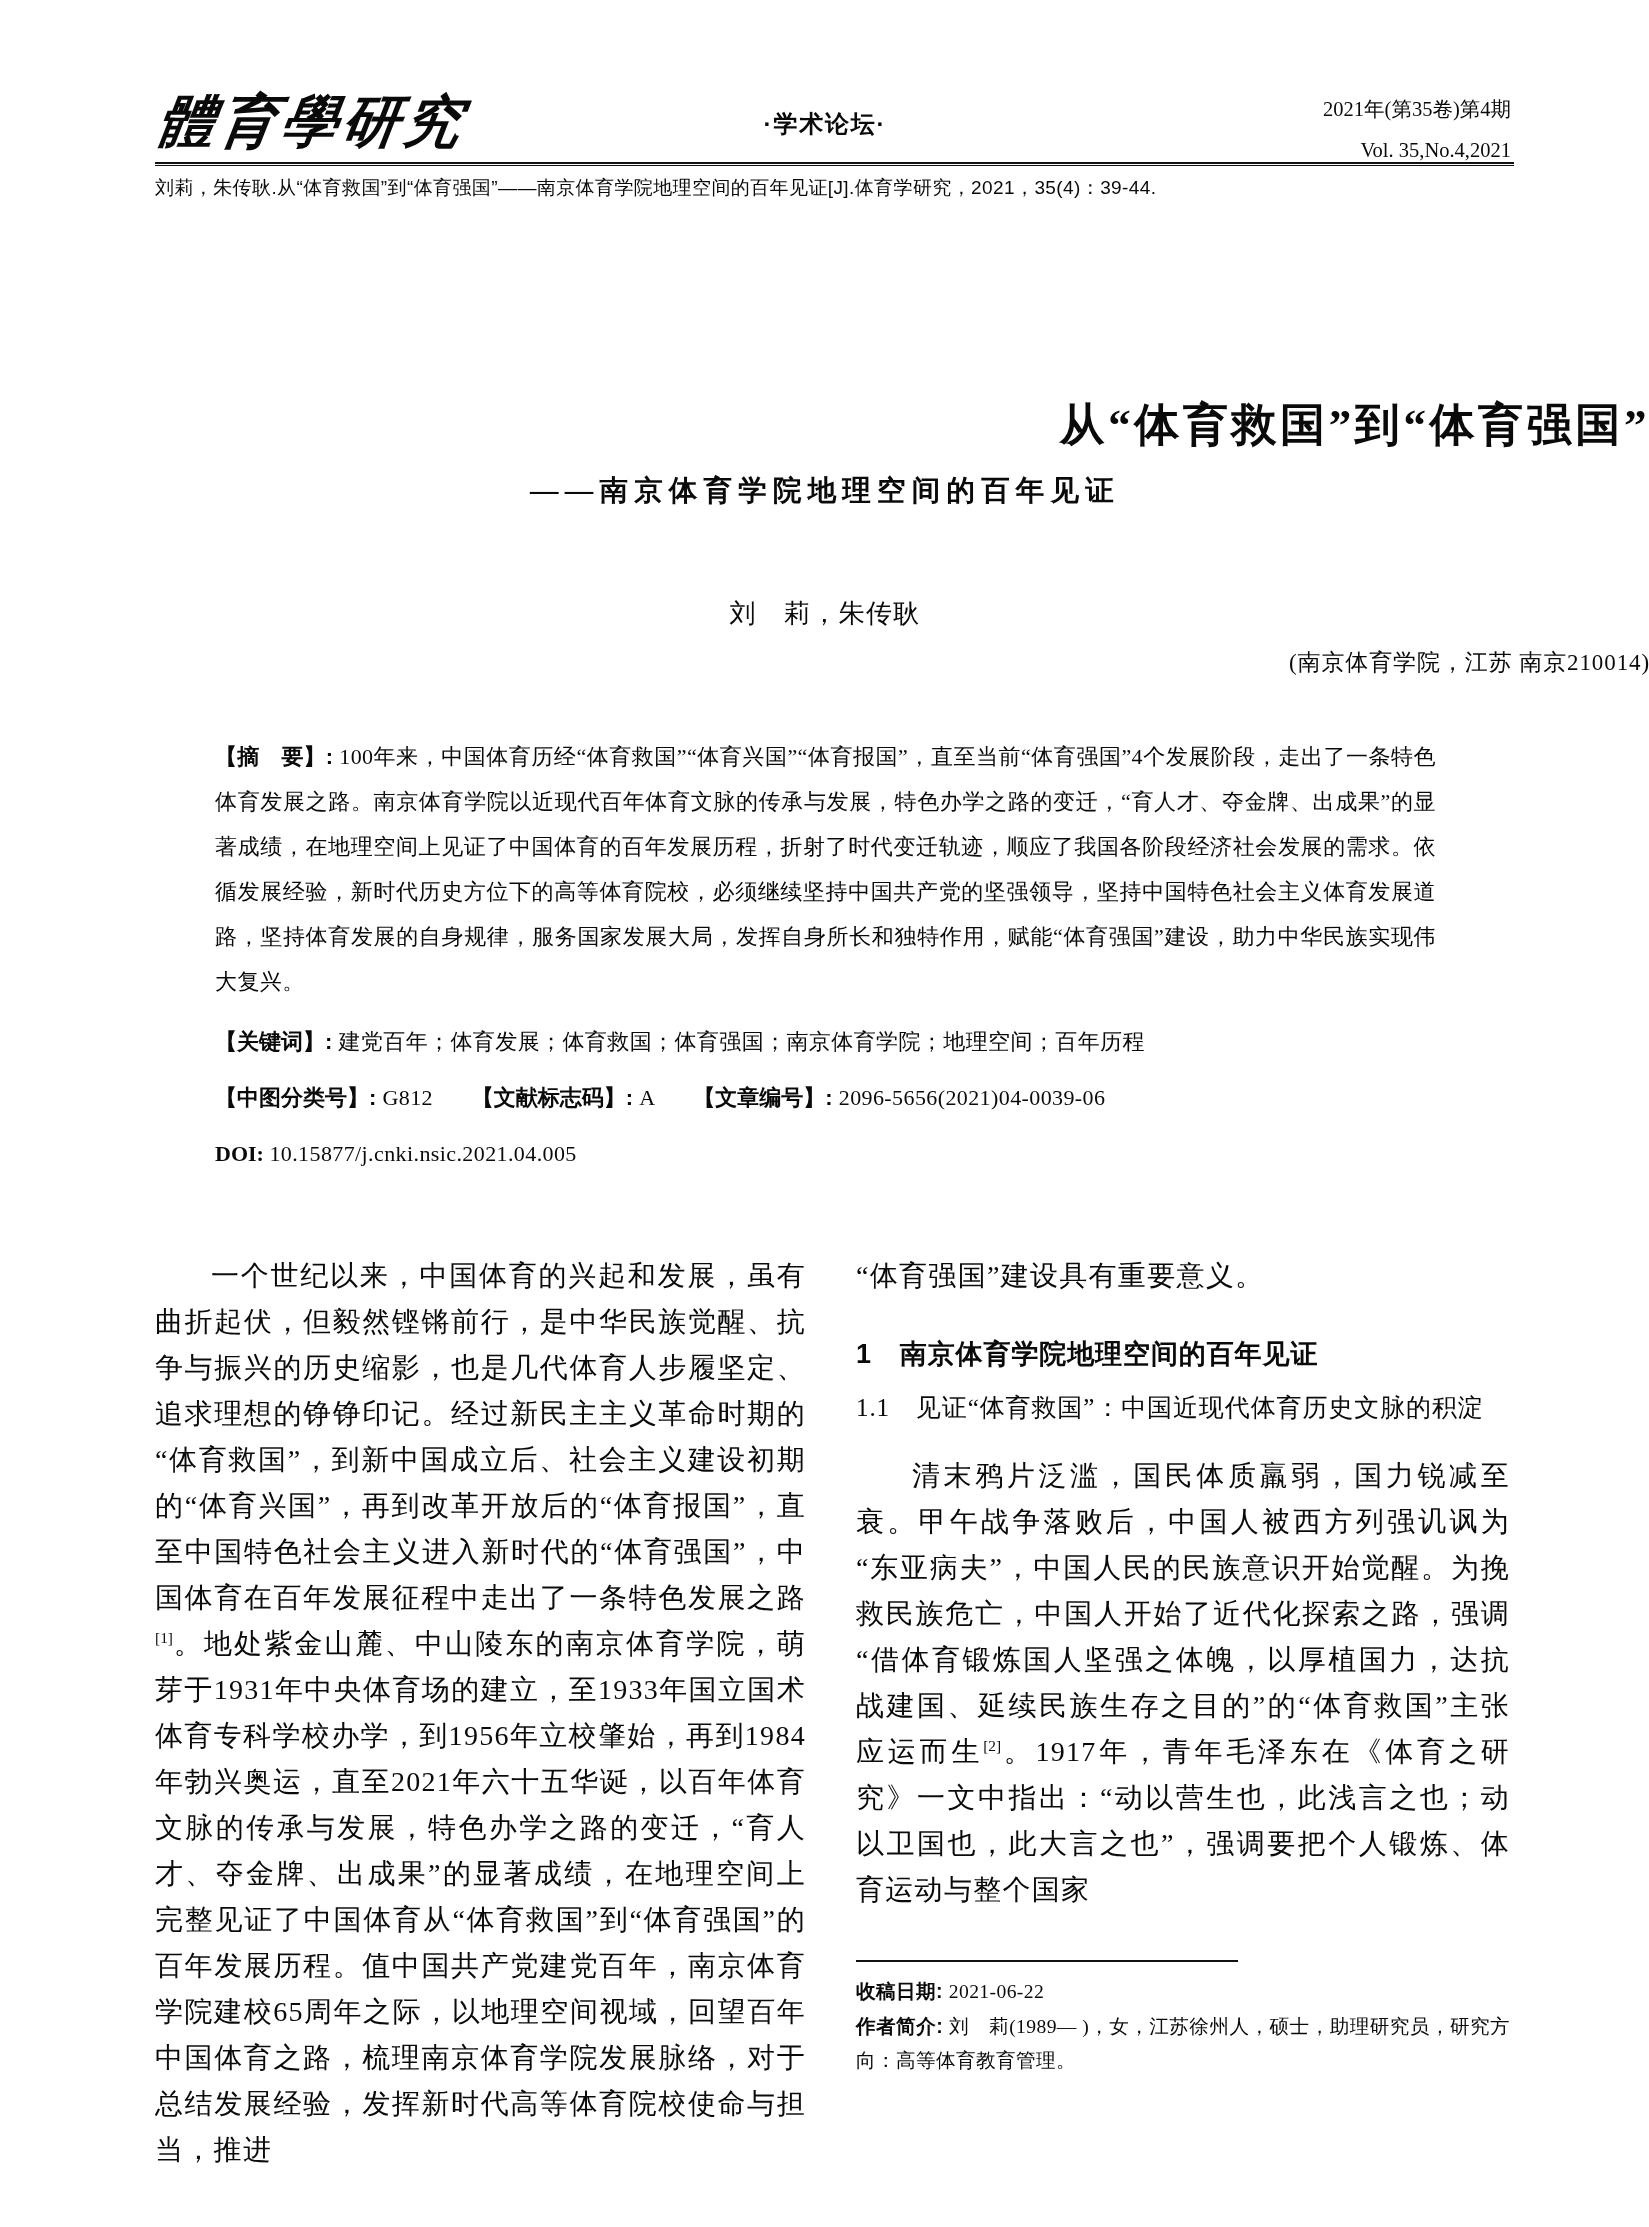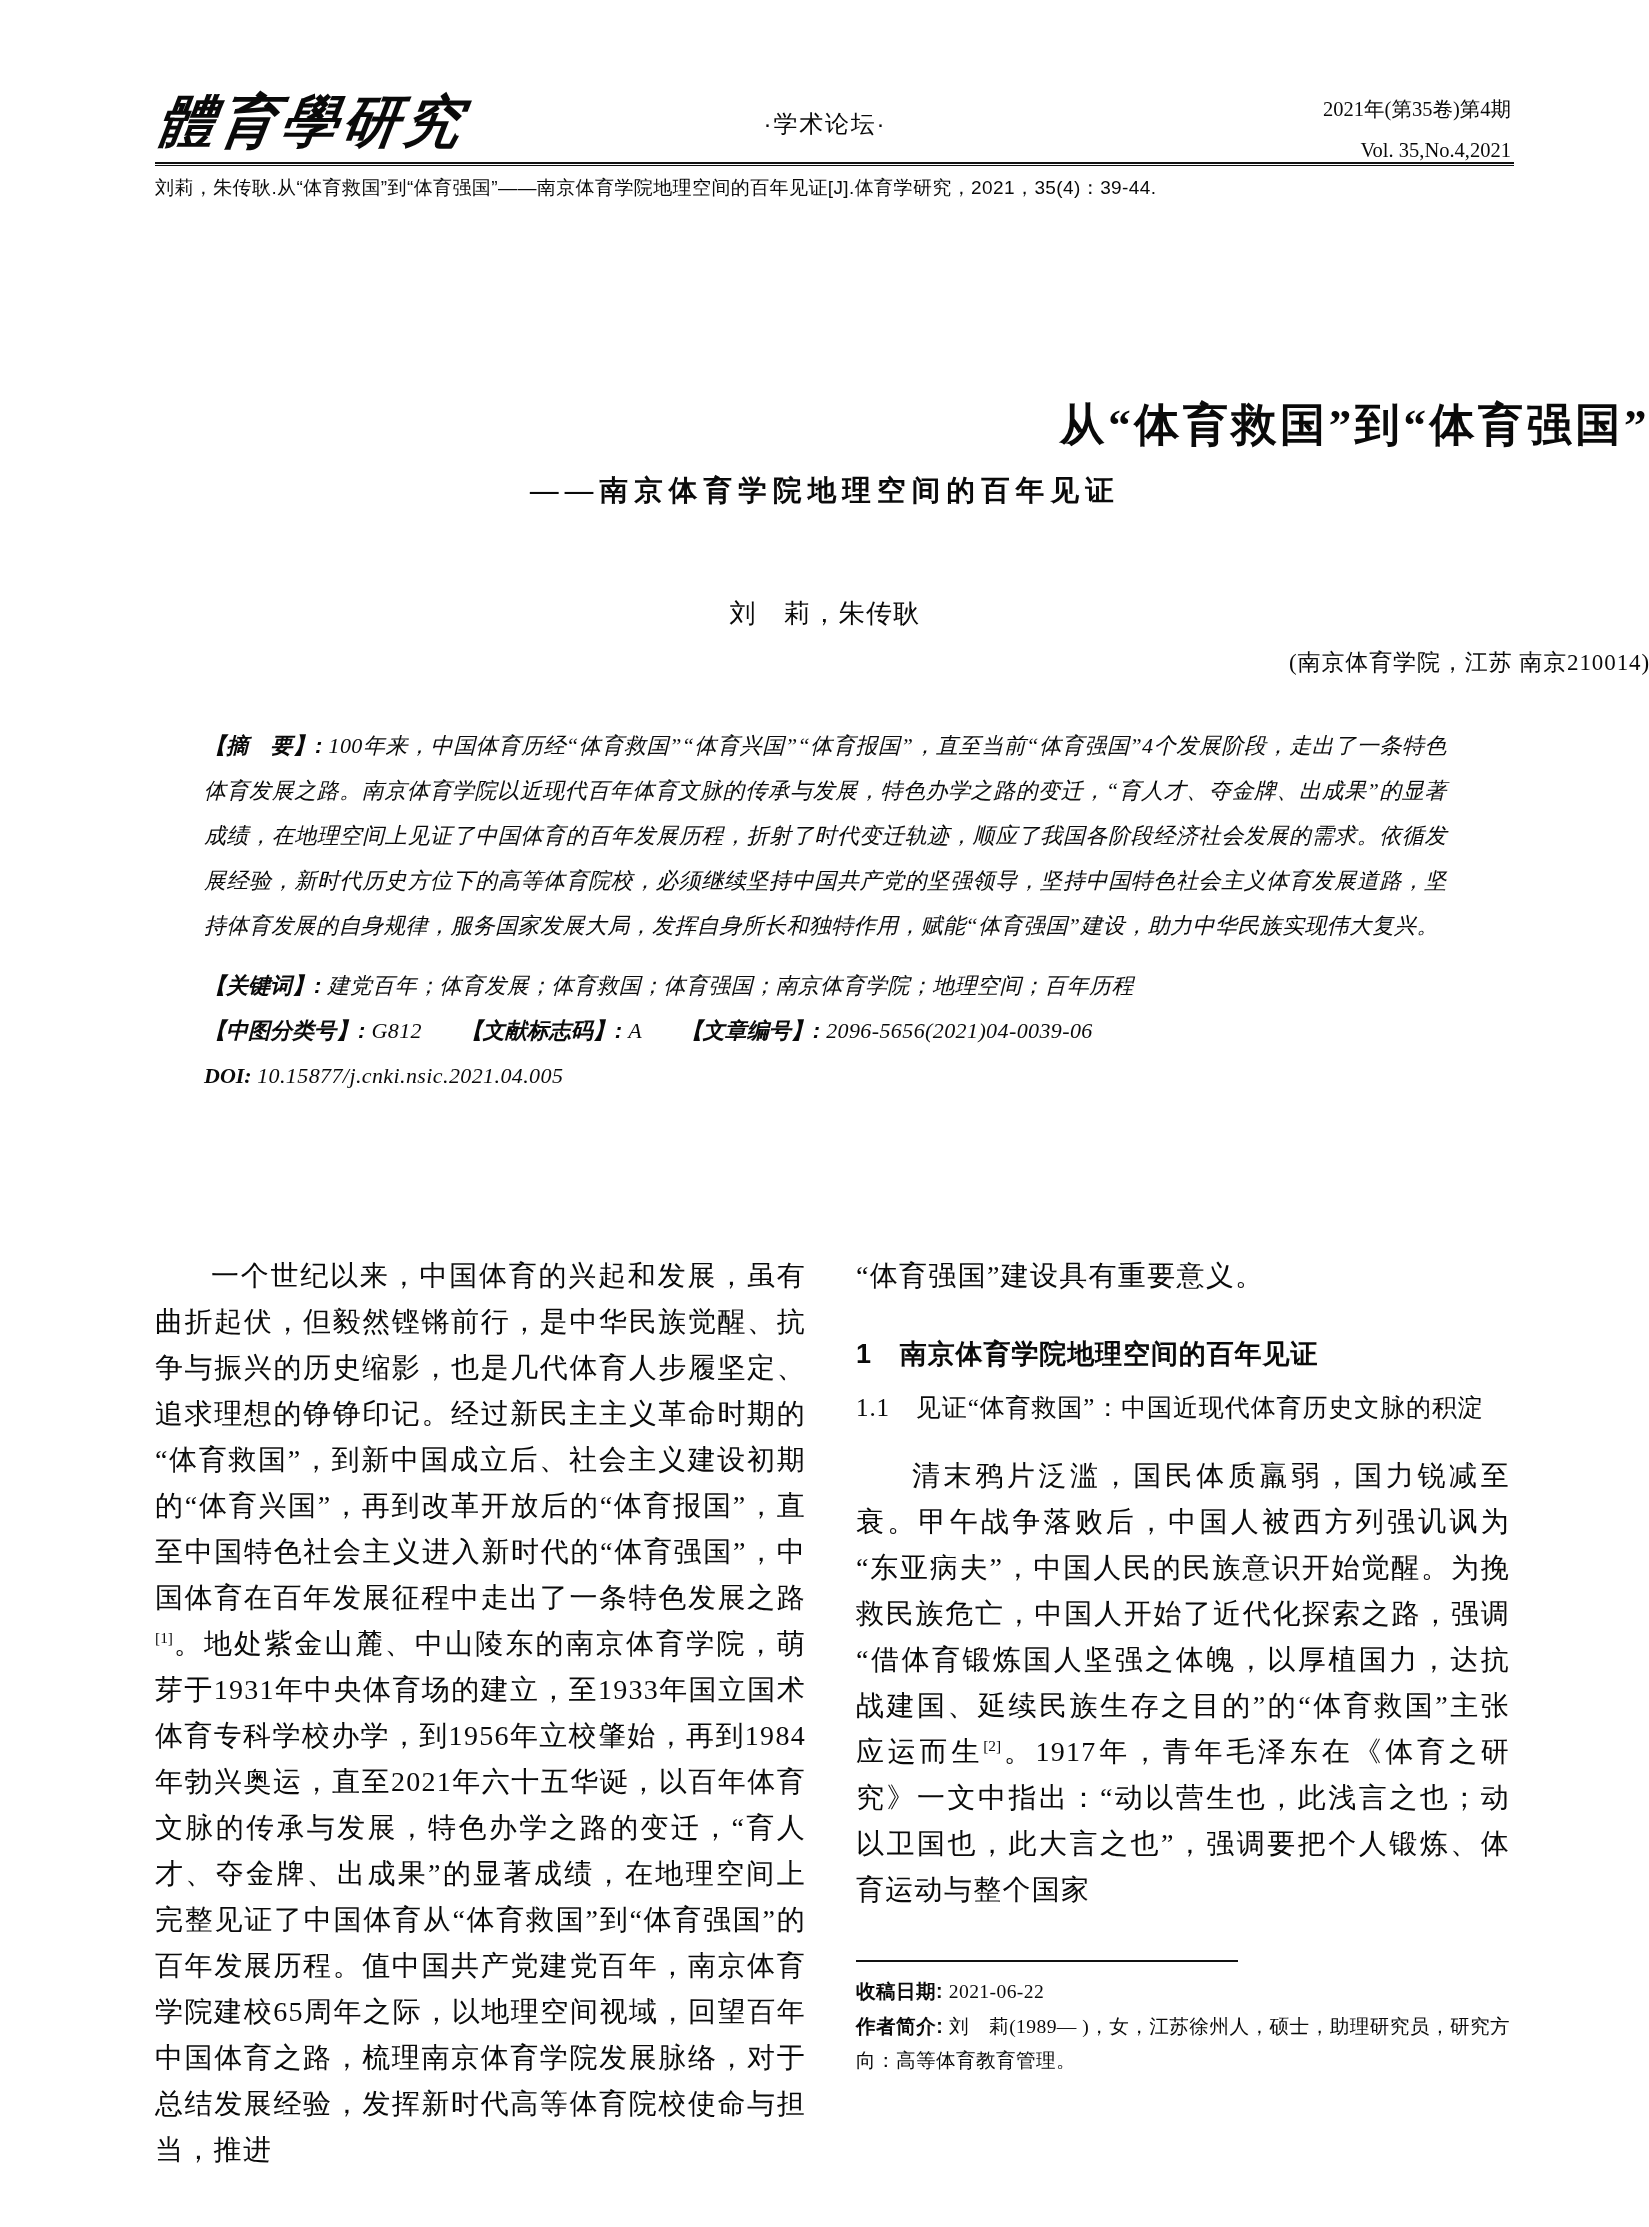--- a/index.html
+++ b/index.html
@@ -12,21 +12,21 @@
 
   
   .logo{
     left:158px;top:85px;width:285px;height:76px;
     font-family:"DejaVu Serif",serif;font-weight:700;font-style:italic;
     font-size:57px;letter-spacing:4.5px;line-height:71px;white-space:nowrap;
     transform:skewX(-8deg);
   }
   .col-label{
     left:0;right:0;top:108px;text-align:center;
-    font-family:"Liberation Sans","DejaVu Sans",sans-serif;font-weight:400;
+    font-family:"Liberation Sans","DejaVu Sans",sans-serif;font-weight:700;
     font-size:24px;letter-spacing:1.8px;
   }
   .issue{right:139px;top:89px;text-align:right;font-size:20.5px;line-height:41px;white-space:nowrap;}
   .header-rule{
     left:155px;top:162px;width:1359px;height:4px;
     border-top:2.2px solid #111;border-bottom:1.3px solid #111;box-sizing:border-box;
   }
   .citation{
     left:155px;top:175px;width:1379px;
     font-family:"Liberation Sans","DejaVu Sans",sans-serif;font-weight:500;
@@ -40,21 +40,21 @@
   }
   .title-sub{
     left:0;right:0;top:467px;margin:8px;text-align:center;
     font-size:28.5px;font-weight:600;letter-spacing:6.2px;line-height:1.1;
   }
   .authors{left:0;right:0;top:596px;text-align:center;font-size:26px;letter-spacing:1.3px;}
   .affil{left:0;right:0;top:647px;text-align:right;font-size:23px;letter-spacing:0.9px;}
 
   
   .frontmatter{left:204px;top:723px;width:1243px;font-size:22px;line-height:45px;}
-  .frontmatter p{margin:0;text-align:justify;letter-spacing:0.4px;font-style:italic;}
+  .frontmatter p{margin:11px;text-align:justify;letter-spacing:0.4px;}
   .frontmatter b{
     font-family:"Liberation Sans","DejaVu Sans",sans-serif;font-weight:700;letter-spacing:0;
   }
   .keywords{margin-top:15px !important;}
   .metaline{margin-top:0 !important;white-space:nowrap;}
   .metaline .gap{margin-left:33px;}
   .doiline{margin-top:0 !important;}
   .doiline b{font-family:"Liberation Serif",serif;}
 
   

